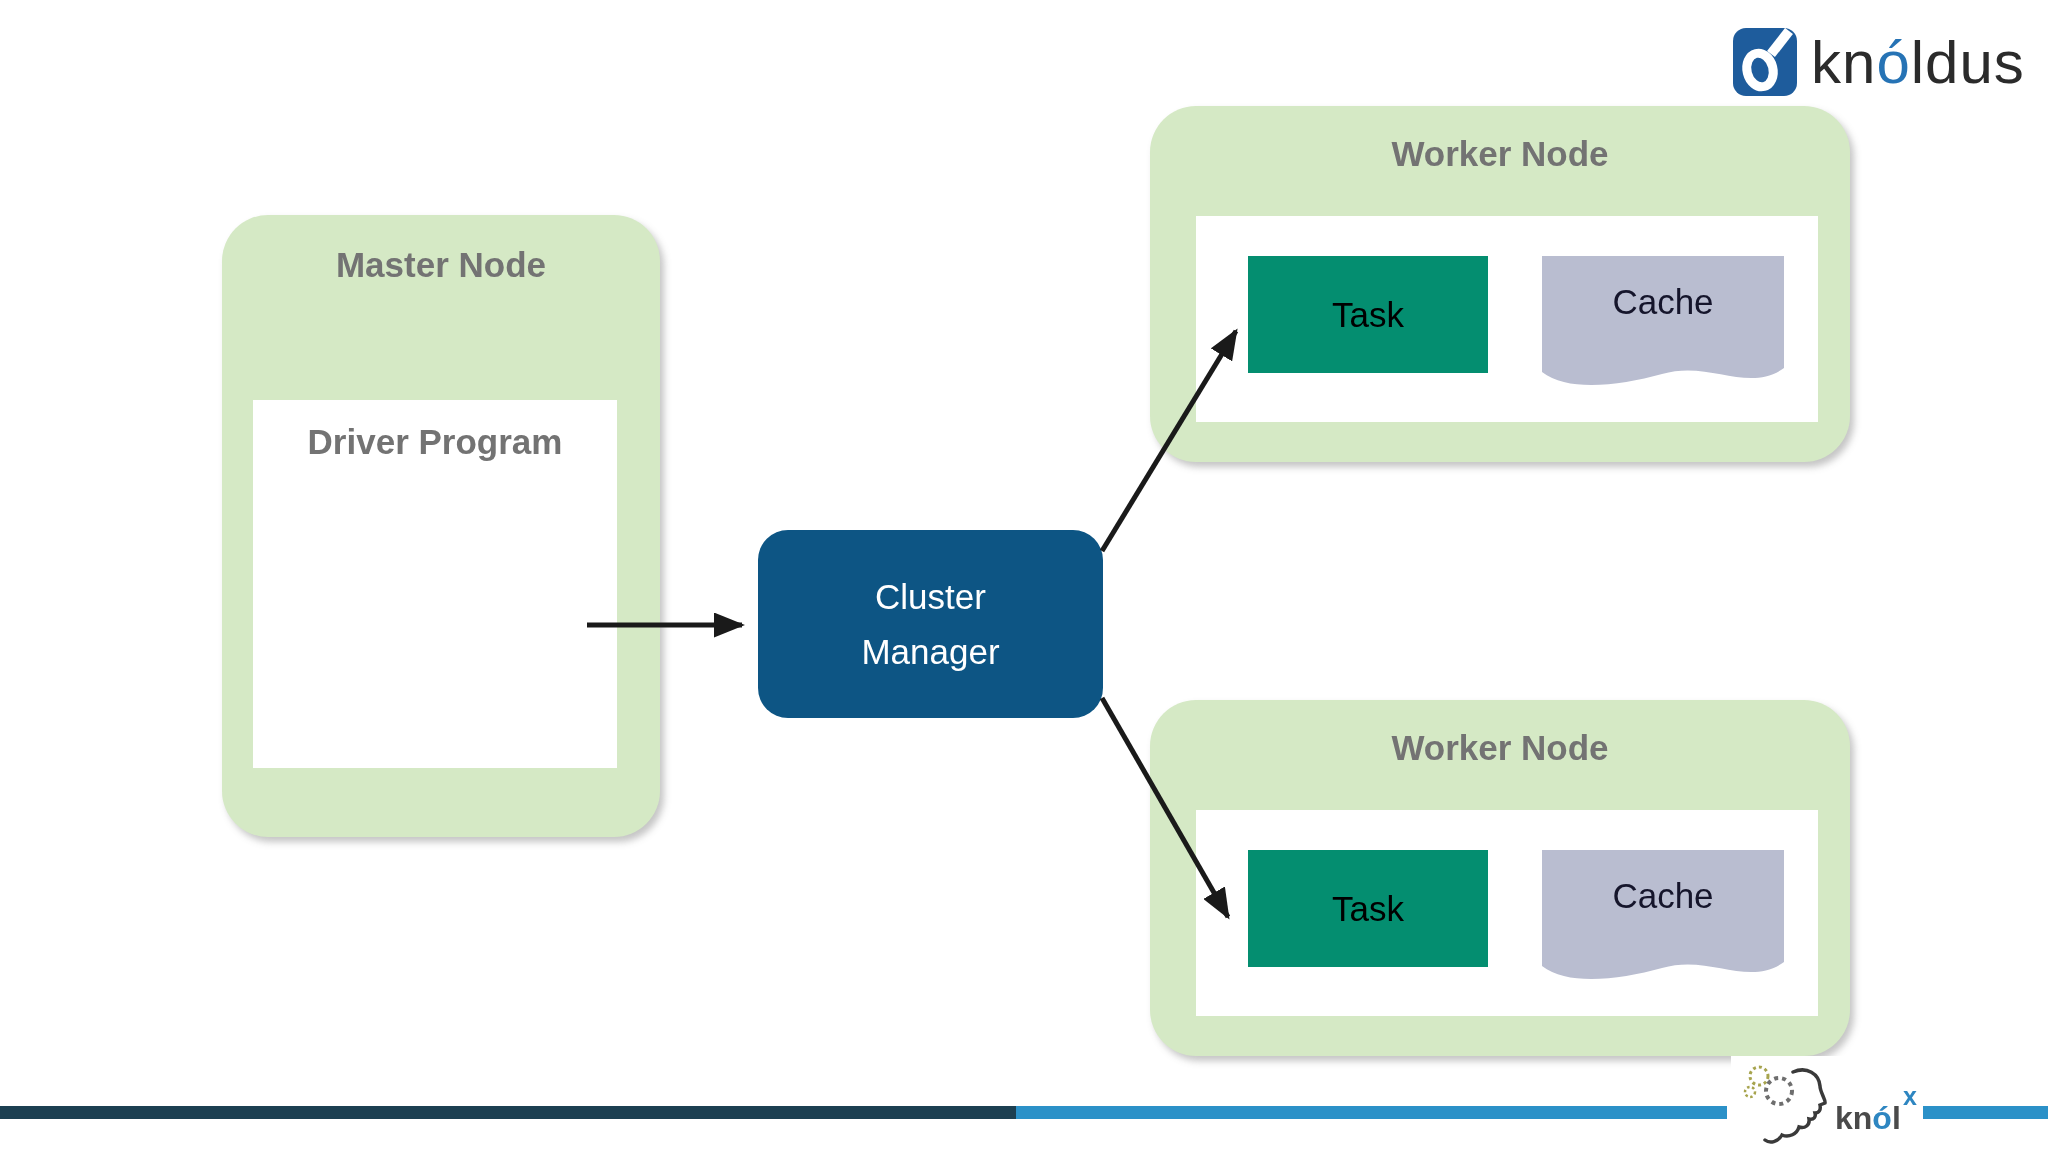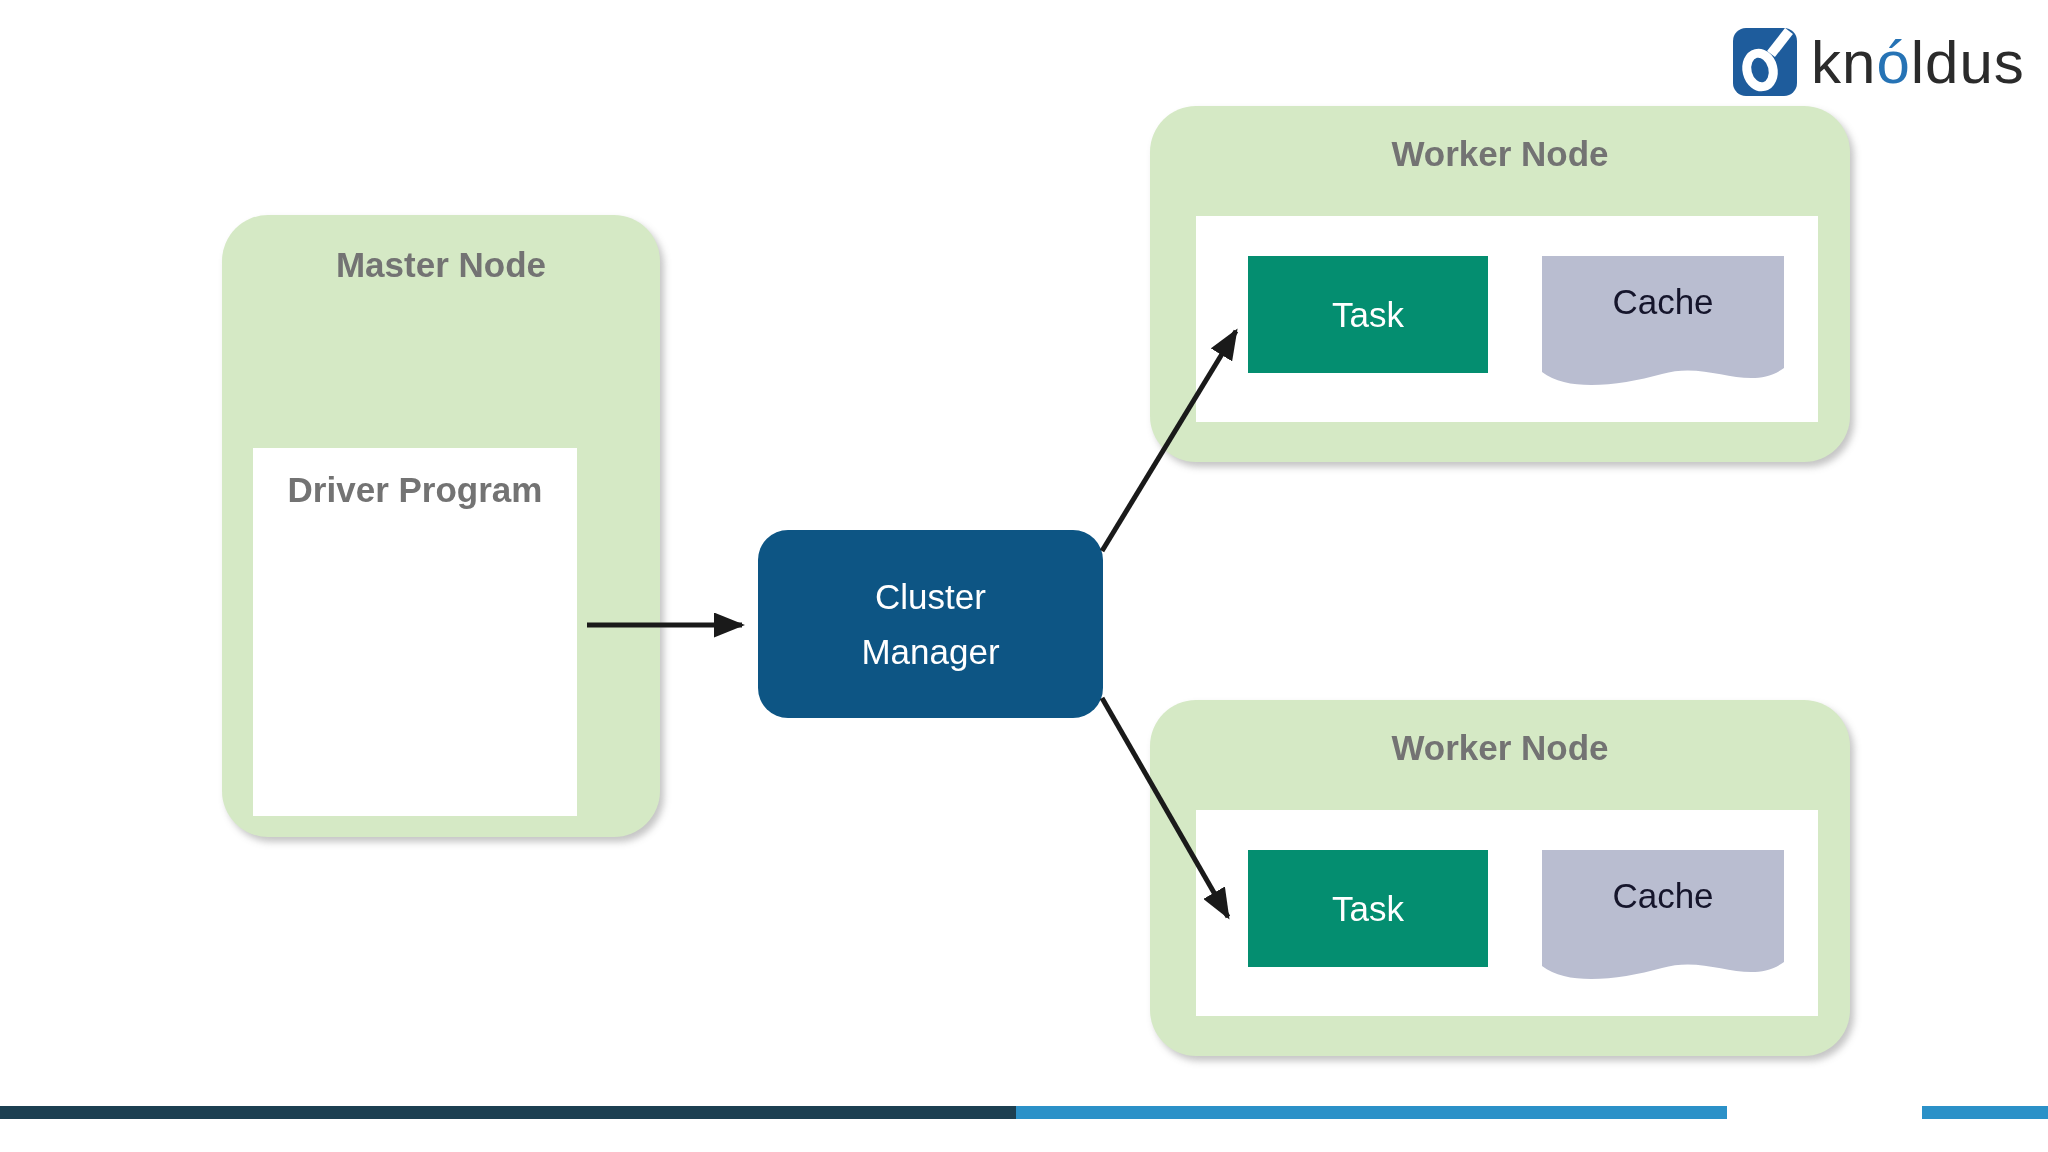--- a/index.html
+++ b/index.html
@@ -20,21 +20,21 @@
 
   
   .cluster{position:absolute;left:758px;top:530px;width:345px;height:188px;
     background:#0d5584;border-radius:30px;display:flex;flex-direction:column;
     align-items:center;justify-content:center;}
   .cluster span{color:#ffffff;font-size:35px;line-height:55px;}
 
   
   .task-box{position:absolute;background:#048e70;display:flex;align-items:center;
     justify-content:center;}
-  .task-box span{color:#ffffff;font-size:35px;}
+  .task-box span{color:#000000;font-size:35px;}
   .cache-wrap{position:absolute;width:242px;height:152px;}
   .cache-wrap svg{position:absolute;left:0;top:0;}
   .cache-label{position:absolute;left:0;right:0;top:26px;text-align:center;
     font-size:35px;color:#15152b;}
 
   
   .arrows{position:absolute;left:0;top:0;width:2048px;height:1152px;pointer-events:none;}
 
   
   .bar{position:absolute;top:1106px;height:13px;}
@@ -55,21 +55,21 @@
   .knolx-text .accent{color:#2e86c1;}
   .knolx-sup{position:absolute;left:172px;top:26px;font-size:25px;font-weight:bold;color:#2e86c1;}
 </style>
 </head>
 <body>
 
 <div class="stage">
 
   <div class="green-node" style="left:222px;top:215px;width:438px;height:622px;">
     <div class="node-title" style="top:30px;">Master Node</div>
-    <div class="inner-white" style="left:31px;top:185px;width:324px;height:368px;margin-top:48px;">
+    <div class="inner-white" style="left:31px;top:185px;width:364px;height:368px;">
       <div class="node-title" style="top:22px;">Driver Program</div>
     </div>
   </div>
 
   <div class="cluster">
     <span>Cluster</span>
     <span>Manager</span>
   </div>
 
   <div class="green-node" style="left:1150px;top:106px;width:700px;height:356px;">
@@ -121,14 +121,26 @@
         <line x1="38" y1="26" x2="56" y2="3" stroke="#ffffff" stroke-width="10"></line>
       </svg>
     </div>
     <div class="brand-text"><span>kn</span><span class="accent">ó</span><span>ldus</span></div>
   </div>
 
   <div class="bar bar-dark"></div>
   <div class="bar bar-light1"></div>
   <div class="bar bar-light2"></div>
 
+  <div class="knolx">
+    <svg class="knolx-art" width="100" height="94" viewBox="0 0 100 94">
+      <circle cx="22" cy="18" r="9" fill="none" stroke="#a7a44e" stroke-width="3" stroke-dasharray="3 3"></circle>
+      <circle cx="13" cy="34" r="5" fill="none" stroke="#a7a44e" stroke-width="2.5" stroke-dasharray="2.5 2.5"></circle>
+      <circle cx="42" cy="33" r="13" fill="none" stroke="#6e6e6e" stroke-width="4" stroke-dasharray="4 4"></circle>
+      <path d="M56,14 C70,8 82,16 83,28 C83,34 89,42 88,45 L83,47 C84,52 82,55 78,55
+               C79,59 77,62 72,61 C73,67 68,71 62,69 C60,76 52,80 45,77
+               C41,84 33,86 28,82" fill="none" stroke="#3a3a3a" stroke-width="3.5" stroke-linecap="round"></path>
+    </svg>
+    <div class="knolx-text"><span>kn</span><span class="accent">ó</span><span>l</span></div>
+    <div class="knolx-sup">x</div>
+  </div>
 
 </div>
 
 </body></html>

